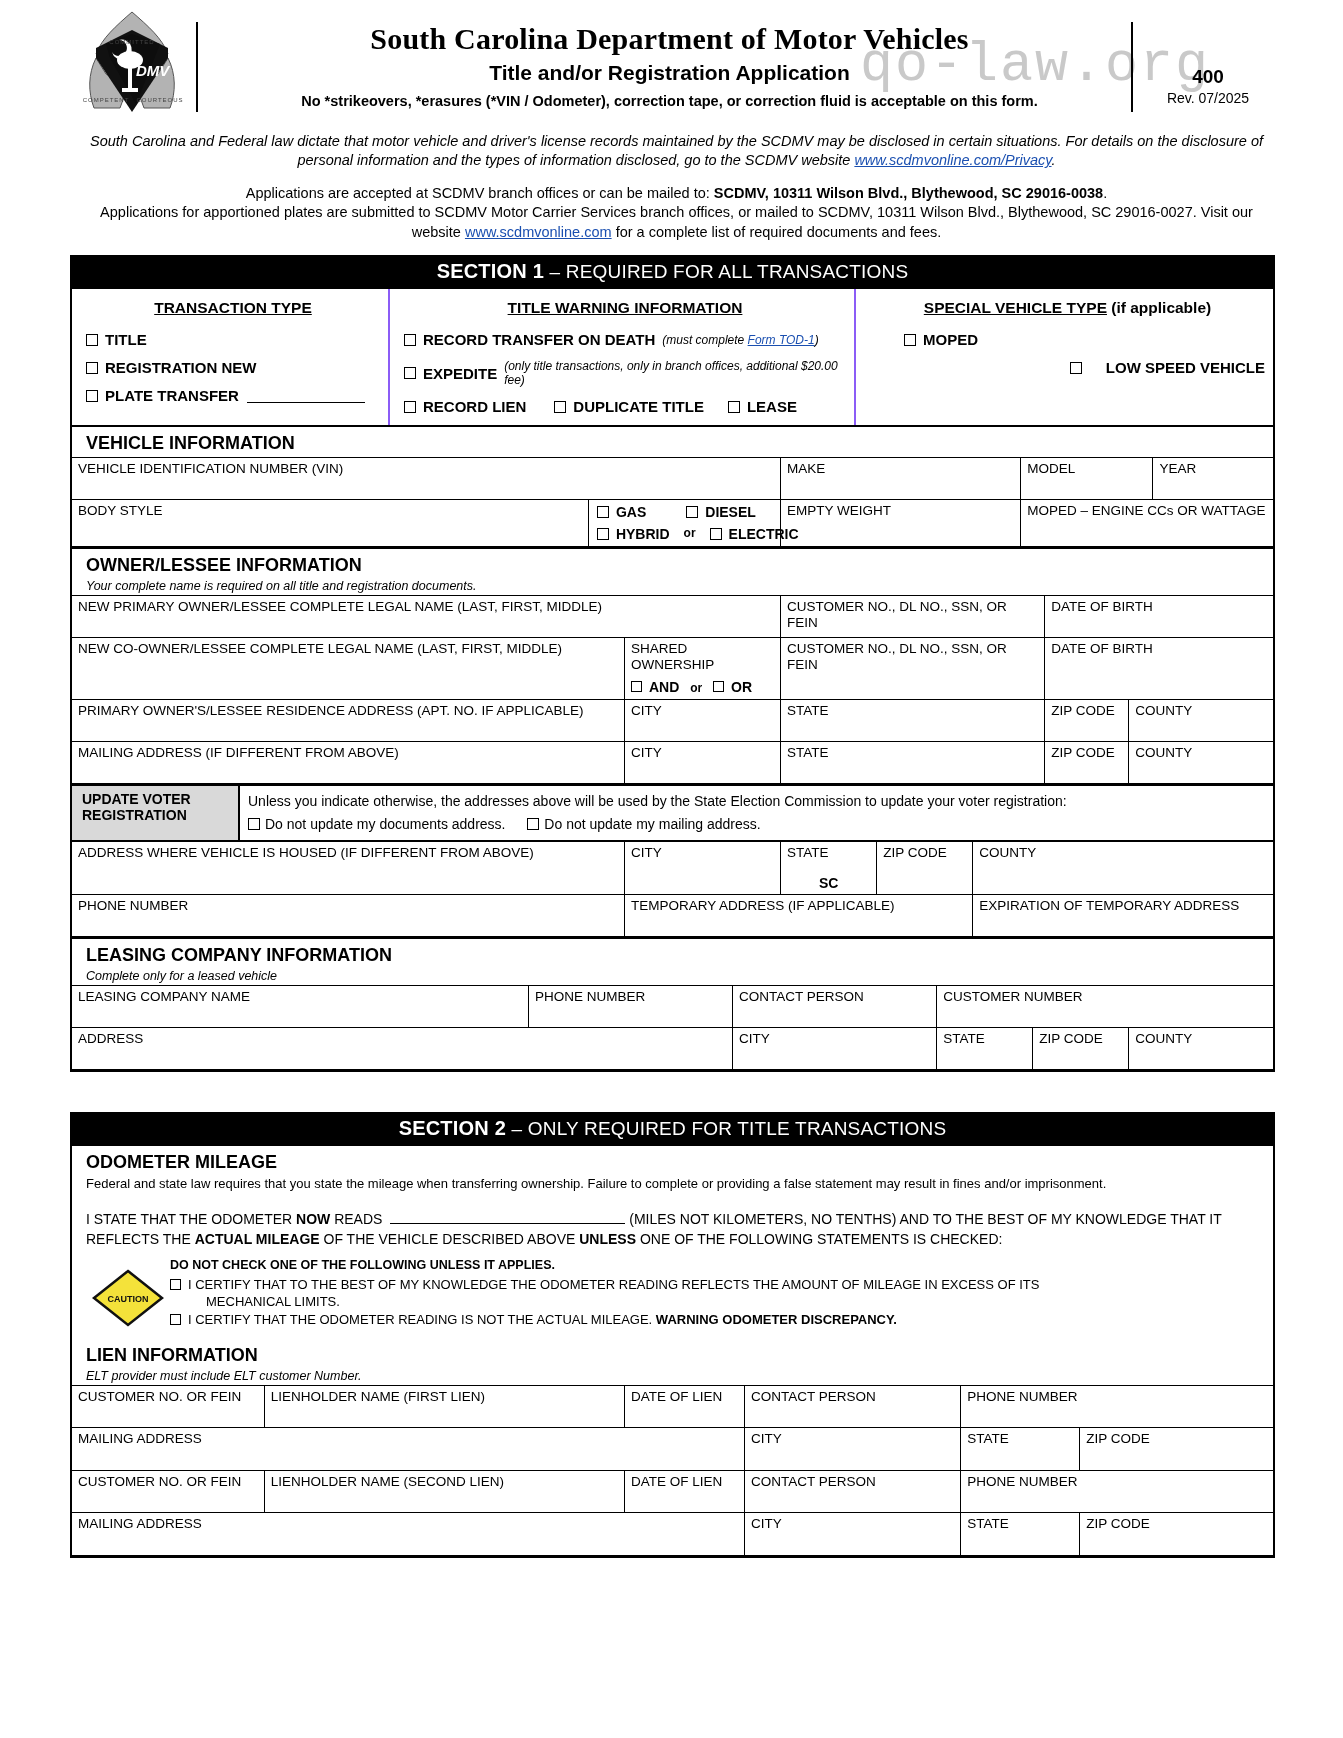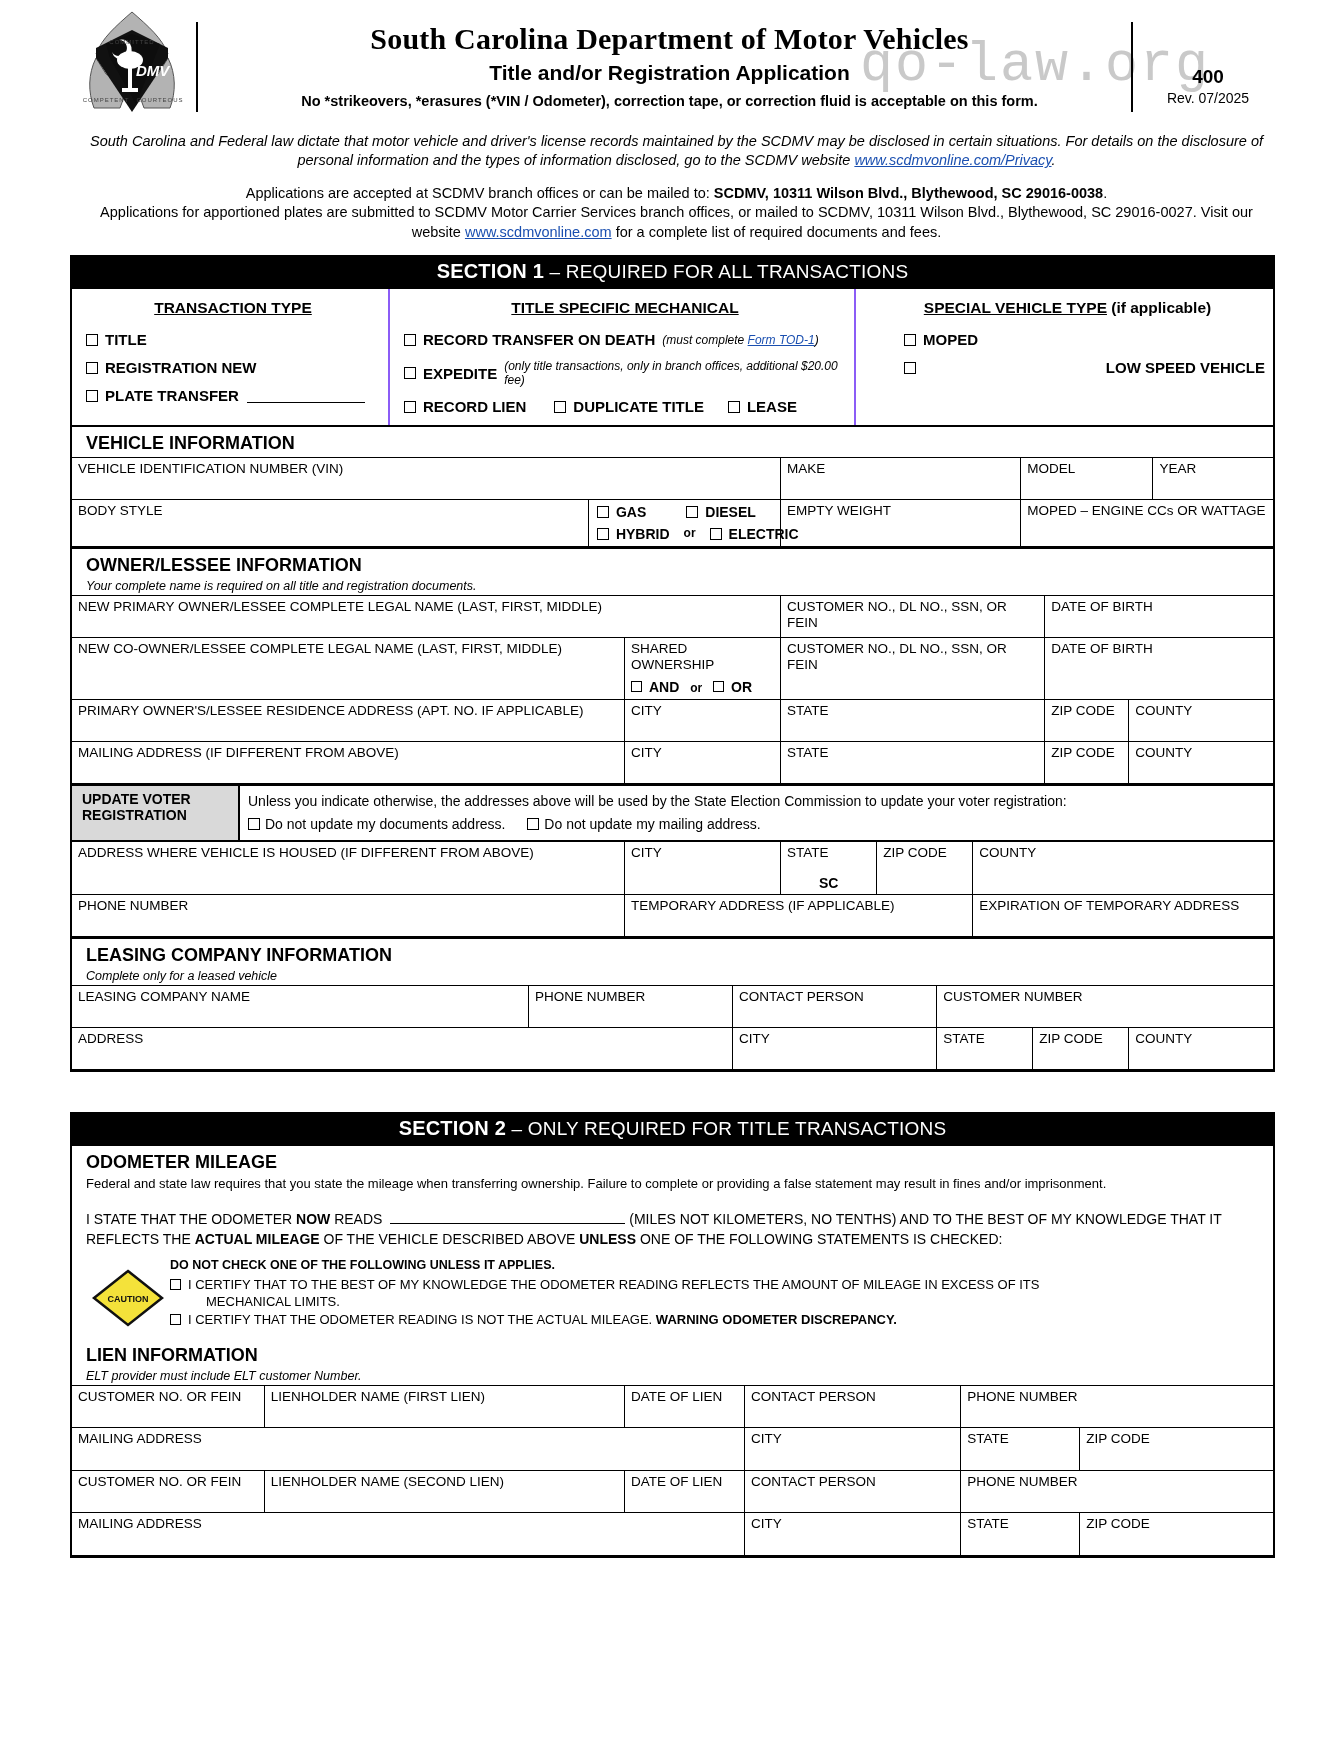--- a/index.html
+++ b/index.html
@@ -180,21 +180,21 @@
             <span>REGISTRATION NEW</span>
           </div>
           <div class="cbrow">
             <span class="cbx"></span>
             <span>PLATE TRANSFER</span>
             <span class="uline"></span>
           </div>
         </div>
 
         <div class="s1col c2">
-          <div class="s1head">TITLE SPECIFIC MECHANICAL</div>
+          <div class="s1head">TITLE WARNING INFORMATION</div>
           <div class="cbrow">
             <span class="cbx"></span>
             <span>RECORD TRANSFER ON DEATH</span>
             <span class="paren"><span>(must complete </span><a class="link-i" href="#">Form TOD-1</a><span>)</span></span>
           </div>
           <div class="cbrow">
             <span class="cbx"></span>
             <span>EXPEDITE</span>
             <span class="paren">(only title transactions, only in branch offices, additional $20.00 fee)</span>
           </div>
@@ -207,21 +207,21 @@
             <span>LEASE</span>
           </div>
         </div>
 
         <div class="s1col c3">
           <div class="s1head-r"><span class="u">SPECIAL VEHICLE TYPE</span><span class="ia"> (if applicable)</span></div>
           <div class="cbrow" style="justify-content:flex-start;padding-left:34px;">
             <span class="cbx"></span>
             <span>MOPED</span>
           </div>
-          <div class="cbrow" style="justify-content:space-between;padding-left:34px;gap:17px;">
+          <div class="cbrow" style="justify-content:flex-end;padding-left:34px;gap:17px;">
             <span class="cbx"></span>
             <span>LOW SPEED VEHICLE</span>
           </div>
         </div>
       </div>
 
       <div class="subtitle">VEHICLE INFORMATION</div>
       <table class="grid">
         <colgroup>
             <col style="width:43%">

